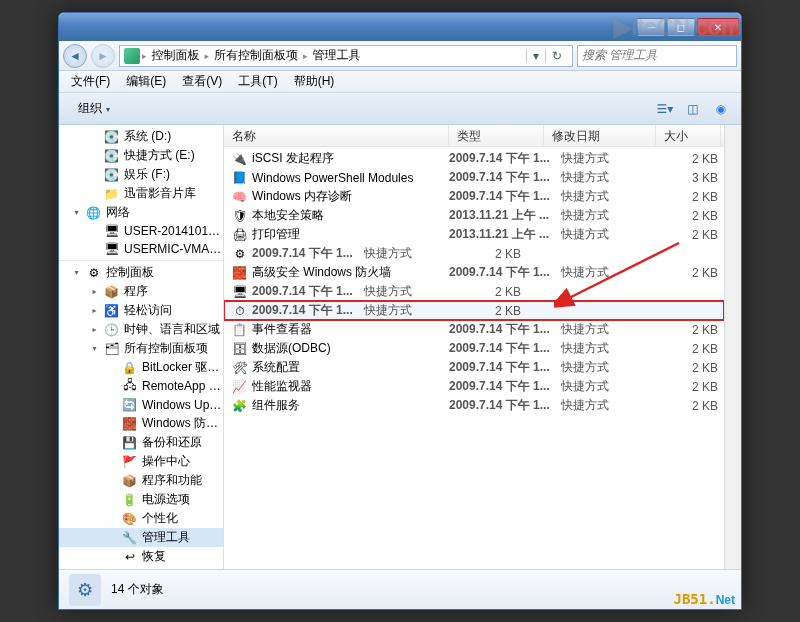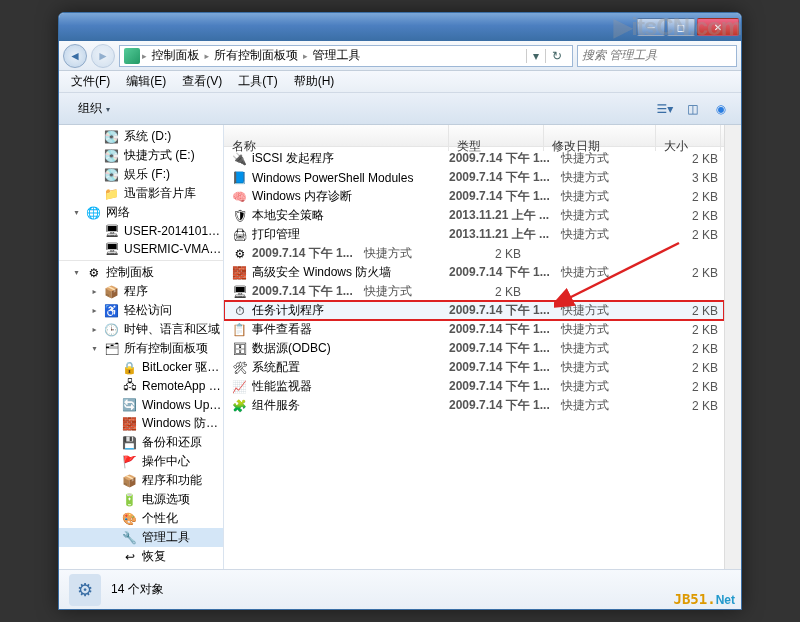--- a/index.html
+++ b/index.html
@@ -31,21 +31,21 @@
 .content { flex: 1; display: flex; overflow: hidden; }
 .sidebar { width: 165px; background: #fff; border-right: 1px solid #d9e3ef; overflow-y: auto; padding: 2px 0; }
 .tree-item { display: flex; align-items: center; padding: 1px 0; gap: 4px; cursor: pointer; white-space: nowrap; overflow: hidden; }
 .tree-item.selected { background: #d4e6f7; }
 .tree-exp { width: 11px; height: 11px; display: flex; align-items: center; justify-content: center; font-size: 8px; color: #666; }
 .tree-icon { width: 16px; height: 16px; display: flex; align-items: center; justify-content: center; font-size: 12px; }
 .tree-label { flex: 1; overflow: hidden; text-overflow: ellipsis; }
 .sep-top { border-top: 1px solid #e6e6e6; margin-top: 2px; padding-top: 3px; }
 .filelist { flex: 1; display: flex; flex-direction: column; overflow: hidden; position: relative; }
 .col-headers { height: 22px; display: flex; border-bottom: 1px solid #e5e5e5; background: linear-gradient(#fdfdfd,#f0f0f0); }
-.col-h { padding: 13px 8px; border-right: 1px solid #e5e5e5; color: #333; cursor: pointer; }
+.col-h { padding: 3px 8px; border-right: 1px solid #e5e5e5; color: #333; cursor: pointer; }
 .col-name { width: 225px; }
 .col-date { width: 112px; }
 .col-type { width: 95px; }
 .col-size { width: 65px; text-align: left; }
 .rows { flex: 1; overflow-y: auto; padding: 2px 0; }
 .row { display: flex; align-items: center; height: 19px; padding-left: 8px; cursor: pointer; }
 .row.highlighted { background: #f0f6fc; outline: 2px solid #d22; outline-offset: -1px; }
 .row-icon { width: 16px; height: 16px; margin-right: 4px; display: flex; align-items: center; justify-content: center; font-size: 12px; }
 .row-name { width: 197px; overflow: hidden; text-overflow: ellipsis; white-space: nowrap; }
 .row-date { width: 112px; color: #555; overflow: hidden; white-space: nowrap; font-weight: bold; }
@@ -287,21 +287,20 @@
             <span class="row-size">2 KB</span>
           </div>
           <div class="row">
             <span class="row-icon">🖥</span>
             <span class="row-date">2009.7.14 下午 1...</span>
             <span class="row-type">快捷方式</span>
             <span class="row-size">2 KB</span>
           </div>
           <div class="row highlighted">
             <span class="row-icon">⏱</span>
-            <span class="row-name">任务计划程序</span>
             <span class="row-date">2009.7.14 下午 1...</span>
             <span class="row-type">快捷方式</span>
             <span class="row-size">2 KB</span>
           </div>
           <div class="row">
             <span class="row-icon">📋</span>
             <span class="row-name">事件查看器</span>
             <span class="row-date">2009.7.14 下午 1...</span>
             <span class="row-type">快捷方式</span>
             <span class="row-size">2 KB</span>

